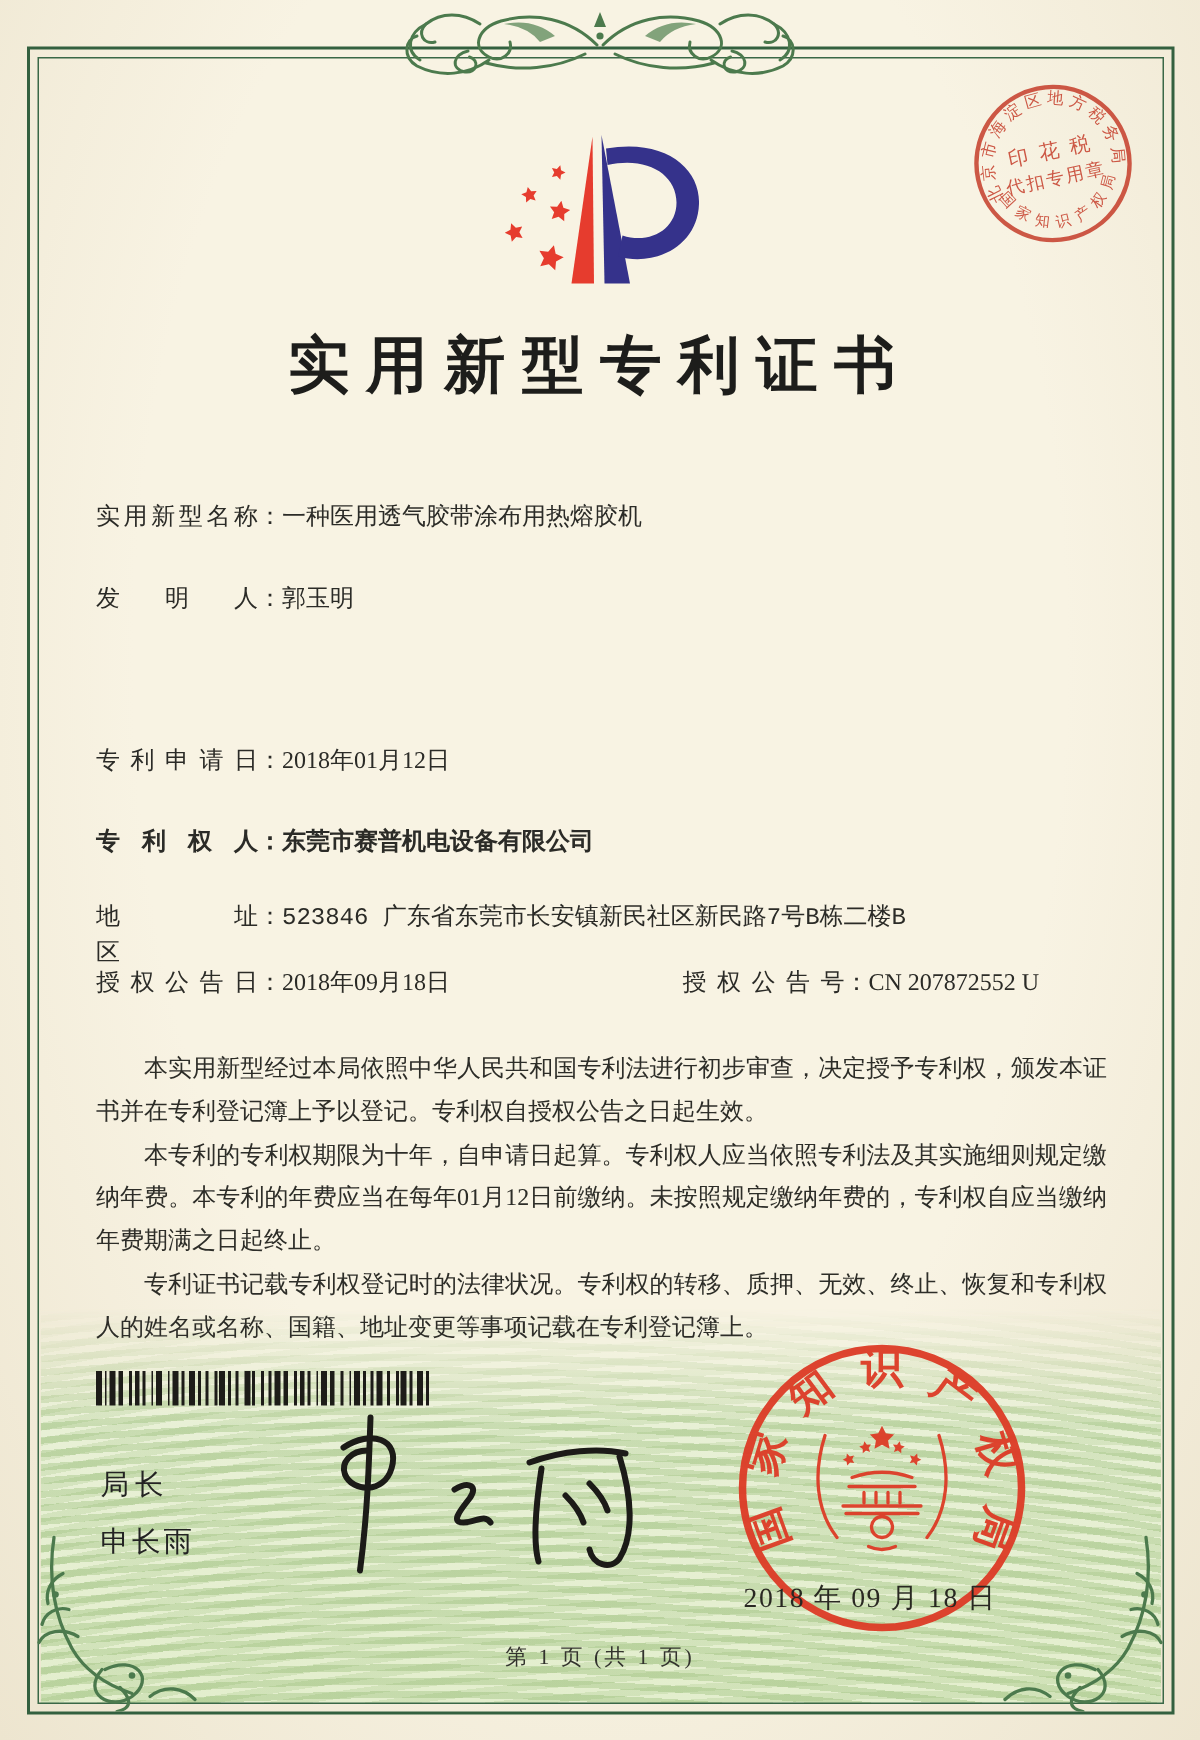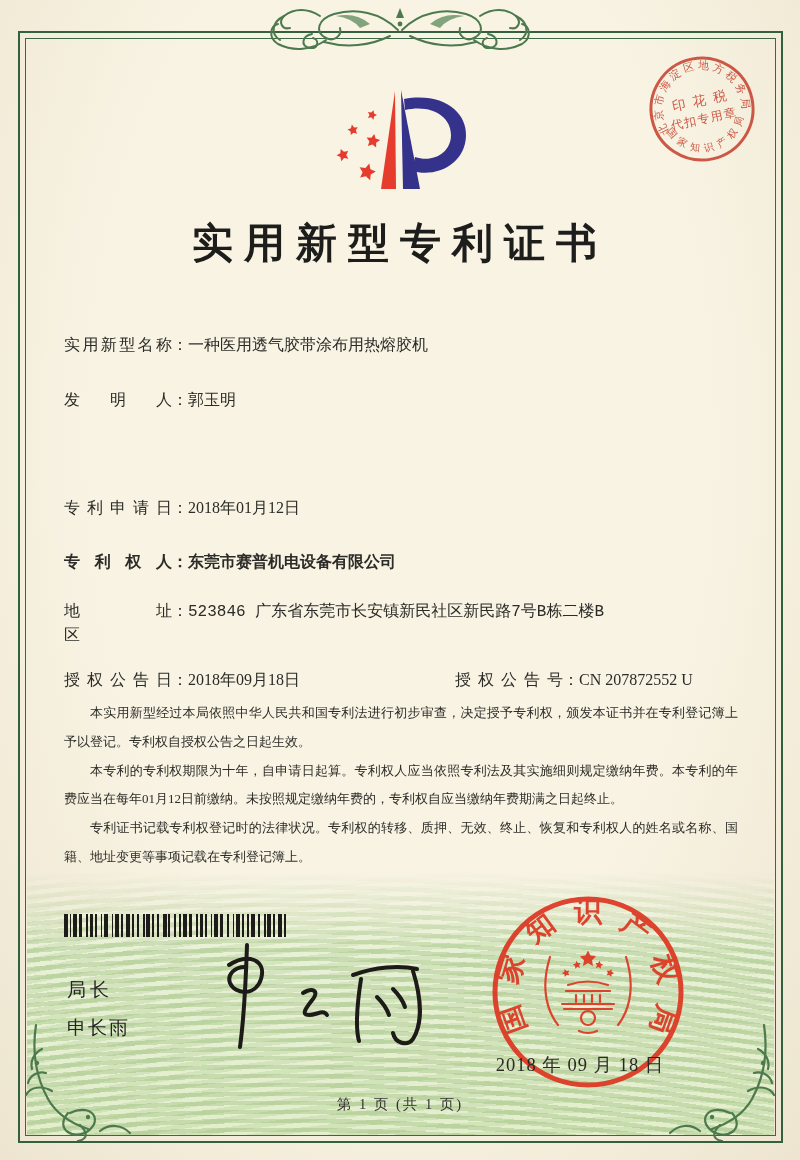--- a/index.html
+++ b/index.html
@@ -39,26 +39,26 @@
   .cnipa-logo { left:325px; top:84px; z-index:4; }
   .doc-title { position:absolute; left:0; right:0; top:216px; z-index:4; text-align:center;
     font-size:41px; font-weight:bold; letter-spacing:11px; color:#1d1d1b; }
 
   
   .row { position:absolute; left:64px; z-index:4; font-size:16px; width:672px; line-height:1.5; }
   .row .lab { display:inline-block; width:108px; text-align:justify; text-align-last:justify; vertical-align:bottom; }
   .row .wrap2 { display:block; }
   .r-name   { top:333px; } .r-inventor { top:388px; } .r-patno { top:442px; }
   .r-filing { top:496px; } .r-patentee { top:550px;font-weight:bold; } .r-addr  { top:600px;font-family:Liberation Mono, monospace; }
-  .r-grant  { top:668px; }
+  .r-grant  { top:644px; }
   .grant-right { position:absolute; left:391px; top:0; white-space:nowrap; }
 
   
   .body-text { position:absolute; left:64px; top:699px; width:674px; z-index:4; }
-  .body-text p { font-size:13px; line-height:28.8px; text-align:justify; text-indent:2em; color:#2d2d28; }
+  .body-text p { font-size:16px; line-height:28.8px; text-align:justify; text-indent:2em; color:#2d2d28; }
 
   
   .barcode { position:absolute; left:64px; top:914px; width:226px; height:23px; display:flex; z-index:4; }
   .barcode span { height:100%; }
 
   .director-title { position:absolute; left:67px; top:977px; z-index:4;
     font-family:"Liberation Sans","DejaVu Sans",sans-serif; font-size:19px; letter-spacing:4px; color:#232323; }
   .director-name  { position:absolute; left:67px; top:1015px; z-index:4;
     font-family:"Liberation Sans","DejaVu Sans",sans-serif; font-size:19px; letter-spacing:2px; color:#232323; }
 

